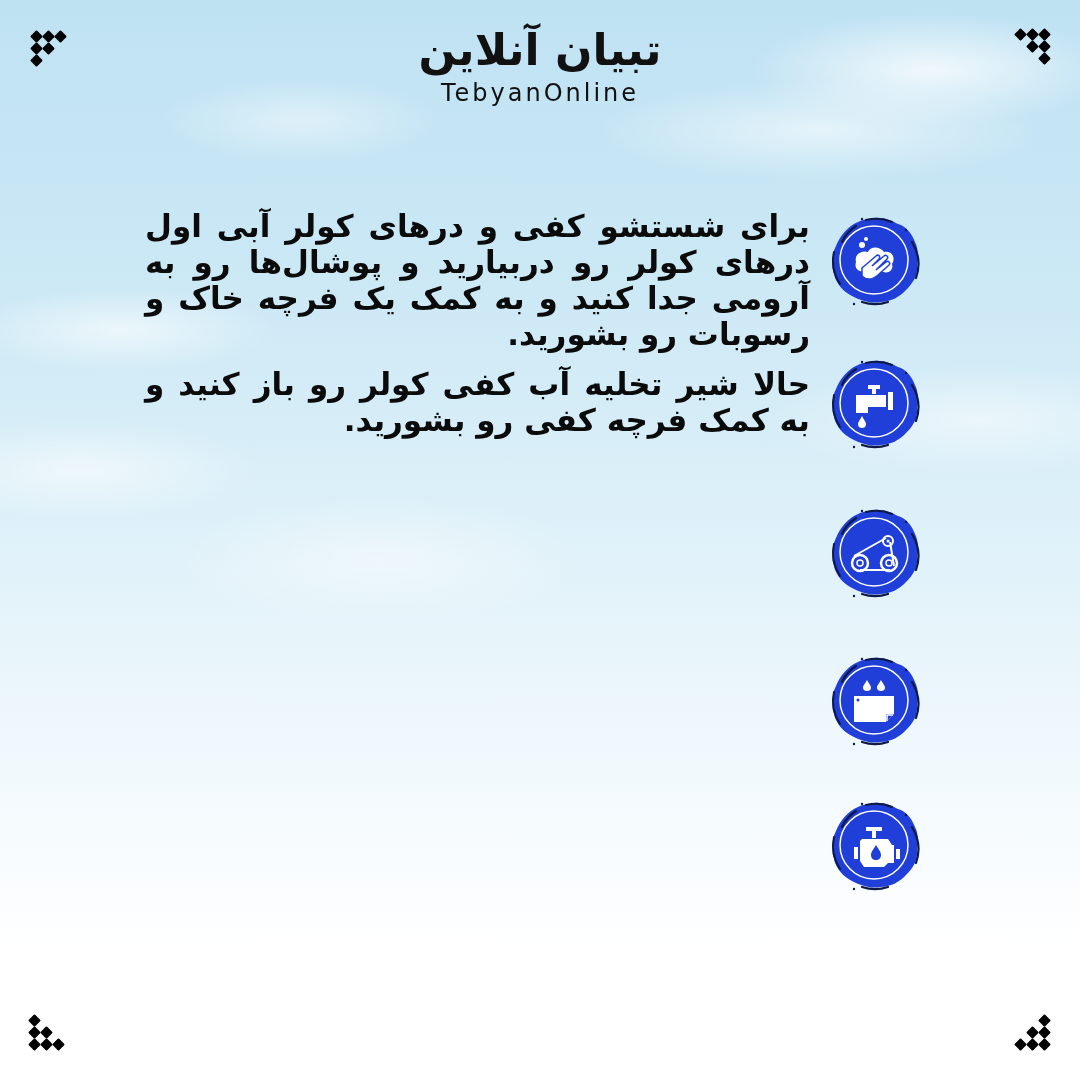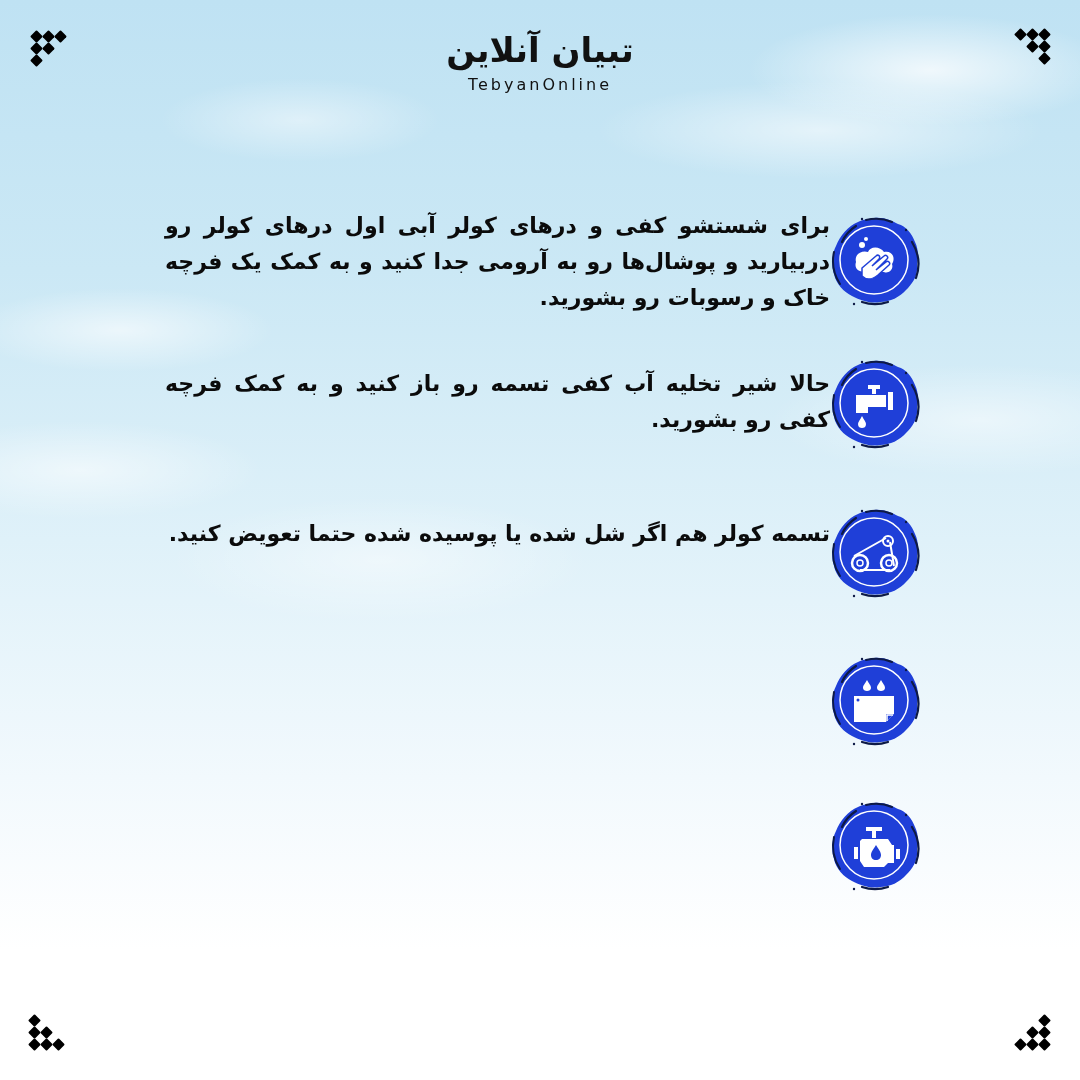--- a/index.html
+++ b/index.html
@@ -13,30 +13,30 @@
         radial-gradient(ellipse 300px 80px at 980px 420px, rgba(255,255,255,0.5), rgba(255,255,255,0) 70%),
         radial-gradient(ellipse 200px 60px at 300px 120px, rgba(255,255,255,0.45), rgba(255,255,255,0) 70%),
         radial-gradient(ellipse 260px 70px at 80px 470px, rgba(255,255,255,0.55), rgba(255,255,255,0) 70%),
         radial-gradient(ellipse 300px 90px at 380px 560px, rgba(255,255,255,0.45), rgba(255,255,255,0) 70%),
         linear-gradient(to bottom, #bfe2f3 0%, #cbe8f5 25%, #dff1f9 50%, #f2f9fd 72%, #ffffff 88%, #ffffff 100%);
     }
     .corner { position: absolute; width: 40px; height: 40px; }
     .corner .d { position: absolute; width: 9px; height: 9px; background: #000; transform: rotate(45deg); border-radius: 1px; }
 
     .logo { position: absolute; left: 0; right: 0; top: 30px; text-align: center; }
-    .logo-fa { font-family: "DejaVu Sans", sans-serif; font-weight: bold; font-size: 34px; color: #111; line-height: 40px; direction: rtl; }
-    .logo-en { font-family: "DejaVu Sans", sans-serif; font-size: 16px; letter-spacing: 3px; color: #111; line-height: 26px; margin-top: 2px; }
+    .logo-fa { font-family: "DejaVu Sans", sans-serif; font-weight: bold; font-size: 44px; color: #111; line-height: 40px; direction: rtl; }
+    .logo-en { font-family: "DejaVu Sans", sans-serif; font-size: 24px; letter-spacing: 3px; color: #111; line-height: 26px; margin-top: 10px; }
 
     .items { position: absolute; left: 150px; top: 200px; width: 780px; }
     .item { position: absolute; left: 0; width: 780px; height: 120px; }
     .item .text {
-      position: absolute; right: 100px; width: 665px;
+      position: absolute; right: 120px; width: 665px;
       direction: rtl; text-align: justify; text-align-last: right;
       font-family: "DejaVu Sans", sans-serif; font-weight: bold;
-      font-size: 22px; line-height: 36px; color: #0b0b0b;
+      font-size: 31px; line-height: 36px; color: #0b0b0b;
     }
     .item .badge { position: absolute; right: 8px; width: 96px; height: 96px; }
   </style>
 </head>
 <body>
 
 <div class="corner" style="left:30px; top:30px;">
   <span>
     <i class="d" style="left:2px; top:2px;"></i><i class="d" style="left:14px; top:2px;"></i><i class="d" style="left:26px; top:2px;"></i>
     <i class="d" style="left:2px; top:14px;"></i><i class="d" style="left:14px; top:14px;"></i>
@@ -96,35 +96,34 @@
         <use href="#ring"></use>
         <circle cx="36" cy="33" r="3" fill="#fff"></circle>
           <circle cx="40" cy="27" r="2" fill="#fff"></circle>
         <path d="M30 50 C28 42 36 38 42 40 C44 34 54 34 58 40 C66 38 70 46 66 52 C68 58 62 62 58 60 L40 60 C32 60 28 56 30 50 Z" fill="#fff"></path>
         <path d="M36 56 L50 44 C52 42 55 44 53 47 L46 54 L58 44 C60 42 63 45 61 47 L50 58 L60 50 C62 48 65 51 63 53 L52 63 C46 68 40 68 36 64 Z" fill="#fff" stroke="#1f3fd8" stroke-width="1.5"></path>
       </svg>
     </div>
   </div>
 
   <div class="item" style="top:158px;">
-    <div class="text" style="top:8px;">حالا شیر تخلیه آب کفی تسمه رو باز کنید و به کمک فرچه کفی رو بشورید.</div>
+    <div class="text" style="top:8px;">حالا شیر تخلیه آب کفی کولر رو باز کنید و به کمک فرچه کفی رو بشورید.</div>
     <div class="badge" style="top:-3px;">
       <svg width="96" height="96" viewBox="0 0 96 96">
         <use href="#ring"></use>
         <rect x="42" y="30" width="12" height="4" fill="#fff"></rect>
         <rect x="46" y="33" width="4" height="6" fill="#fff"></rect>
         <path d="M30 40 L60 40 L60 52 L42 52 L42 58 L30 58 Z" fill="#fff"></path>
         <rect x="62" y="37" width="5" height="18" fill="#fff"></rect>
         <path d="M36 61 C34 65 32 67 32 69 C32 72 34 73 36 73 C38 73 40 72 40 69 C40 67 38 65 36 61 Z" fill="#fff"></path>
       </svg>
     </div>
   </div>
 
   <div class="item" style="top:308px;">
-    <div class="text" style="top:8px;">تسمه کولر هم اگر شل شده یا پوسیده شده حتما تعویض کنید.</div>
     <div class="badge" style="top:-4px;">
       <svg width="96" height="96" viewBox="0 0 96 96">
         <use href="#ring"></use>
         <path d="M28 52 L60 34 M34 66 L64 66 M68 62 L64 38" fill="none" stroke="#fff" stroke-width="2"></path>
         <circle cx="34" cy="59" r="8" fill="none" stroke="#fff" stroke-width="2.5"></circle>
         <circle cx="34" cy="59" r="3" fill="none" stroke="#fff" stroke-width="1.5"></circle>
         <circle cx="63" cy="59" r="8" fill="none" stroke="#fff" stroke-width="2.5"></circle>
         <circle cx="63" cy="59" r="3" fill="none" stroke="#fff" stroke-width="1.5"></circle>
         <circle cx="62" cy="37" r="5" fill="none" stroke="#fff" stroke-width="2"></circle>
         <circle cx="62" cy="37" r="1.5" fill="#fff"></circle>

